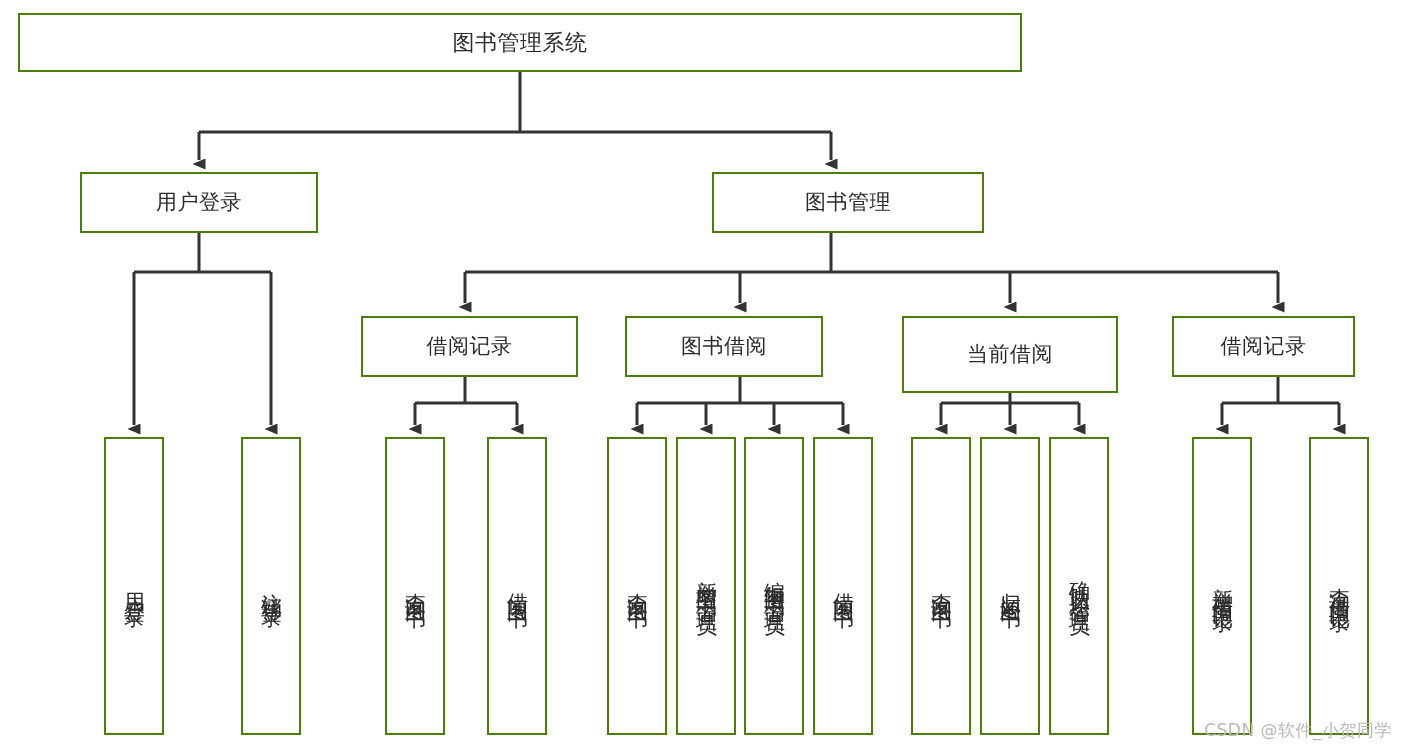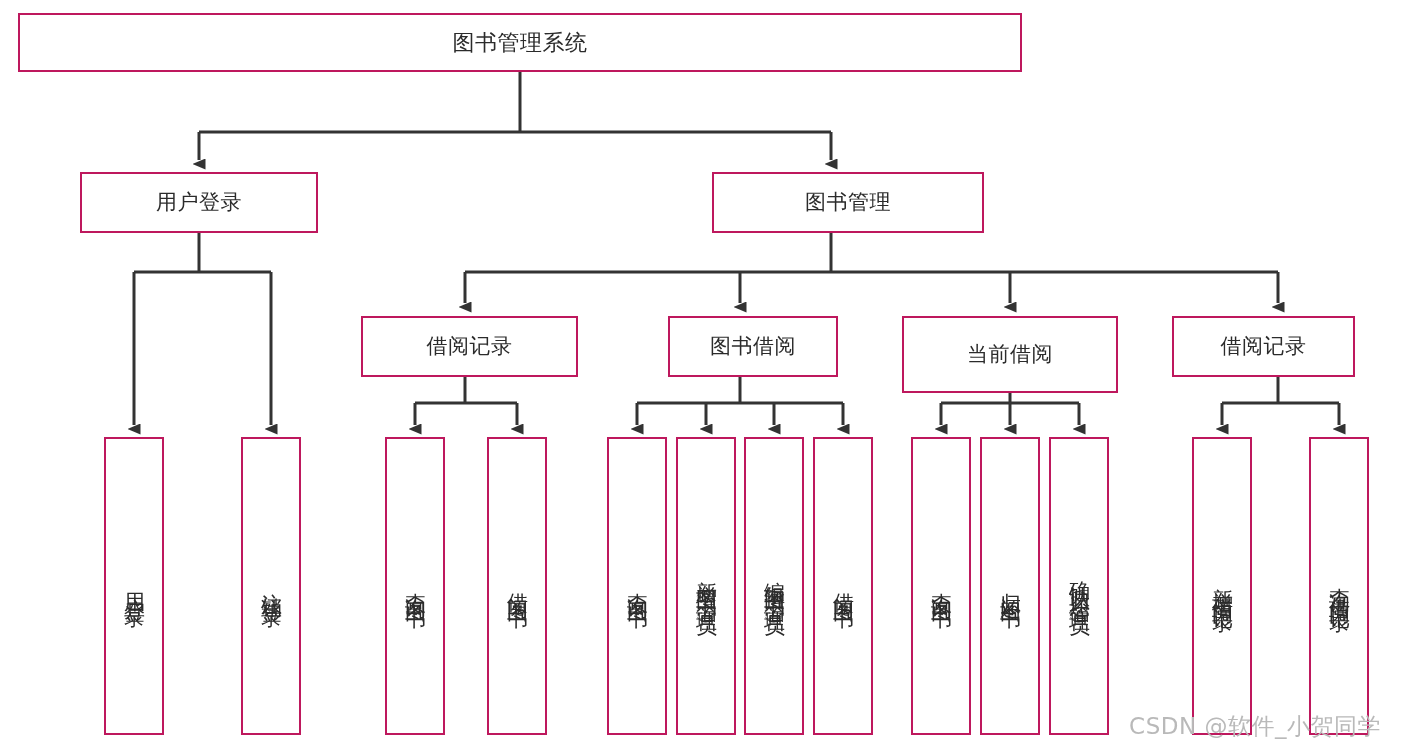--- a/index.html
+++ b/index.html
@@ -23,21 +23,21 @@
     left: 0;
     top: 0;
     width: 1405px;
     height: 747px;
     pointer-events: none;
   }
   .node {
     position: absolute;
     box-sizing: border-box;
     background: #ffffff;
-    border: 2px solid #be185d;
+    border: 2px solid #4d7c0f;
     display: flex;
     align-items: center;
     justify-content: center;
     text-align: center;
     color: #2b2b2b;
     line-height: 1.16;
   }
   .node .label {
     display: block;
     width: 100%;
@@ -61,23 +61,23 @@
     text-orientation: upright;
     font-size: 21px;
     letter-spacing: 5px;
     line-height: 1;
     white-space: nowrap;
     height: auto;
     width: auto;
   }
   #watermark {
     position: absolute;
-    right: 24px;
+    right: 13px;
     bottom: 5px;
-    font-size: 23px;
+    font-size: 17px;
     color: #b9b9b9;
     letter-spacing: 0.5px;
     white-space: nowrap;
     font-family: "DejaVu Sans", "Liberation Sans", sans-serif;
   }
 </style>
 </head>
 <body>
 
 <div id="canvas">
@@ -139,21 +139,21 @@
   <div class="node h" style="left:80px; top:172px; width:238px; height:61px;">
     <span class="label">用户登录</span>
   </div>
   <div class="node h" style="left:712px; top:172px; width:272px; height:61px;">
     <span class="label">图书管理</span>
   </div>
 
   <div class="node h" style="left:361px; top:316px; width:217px; height:61px;">
     <span class="label">借阅记录</span>
   </div>
-  <div class="node h" style="left:668px; top:316px; width:170px; height:61px;">
+  <div class="node h" style="left:625px; top:316px; width:198px; height:61px;">
     <span class="label">图书借阅</span>
   </div>
   <div class="node h" style="left:902px; top:316px; width:216px; height:77px;">
     <span class="label">当前借阅</span>
   </div>
   <div class="node h" style="left:1172px; top:316px; width:183px; height:61px;">
     <span class="label">借阅记录</span>
   </div>
 
   <div class="node v" style="left:104px; top:437px; width:60px; height:298px;">

